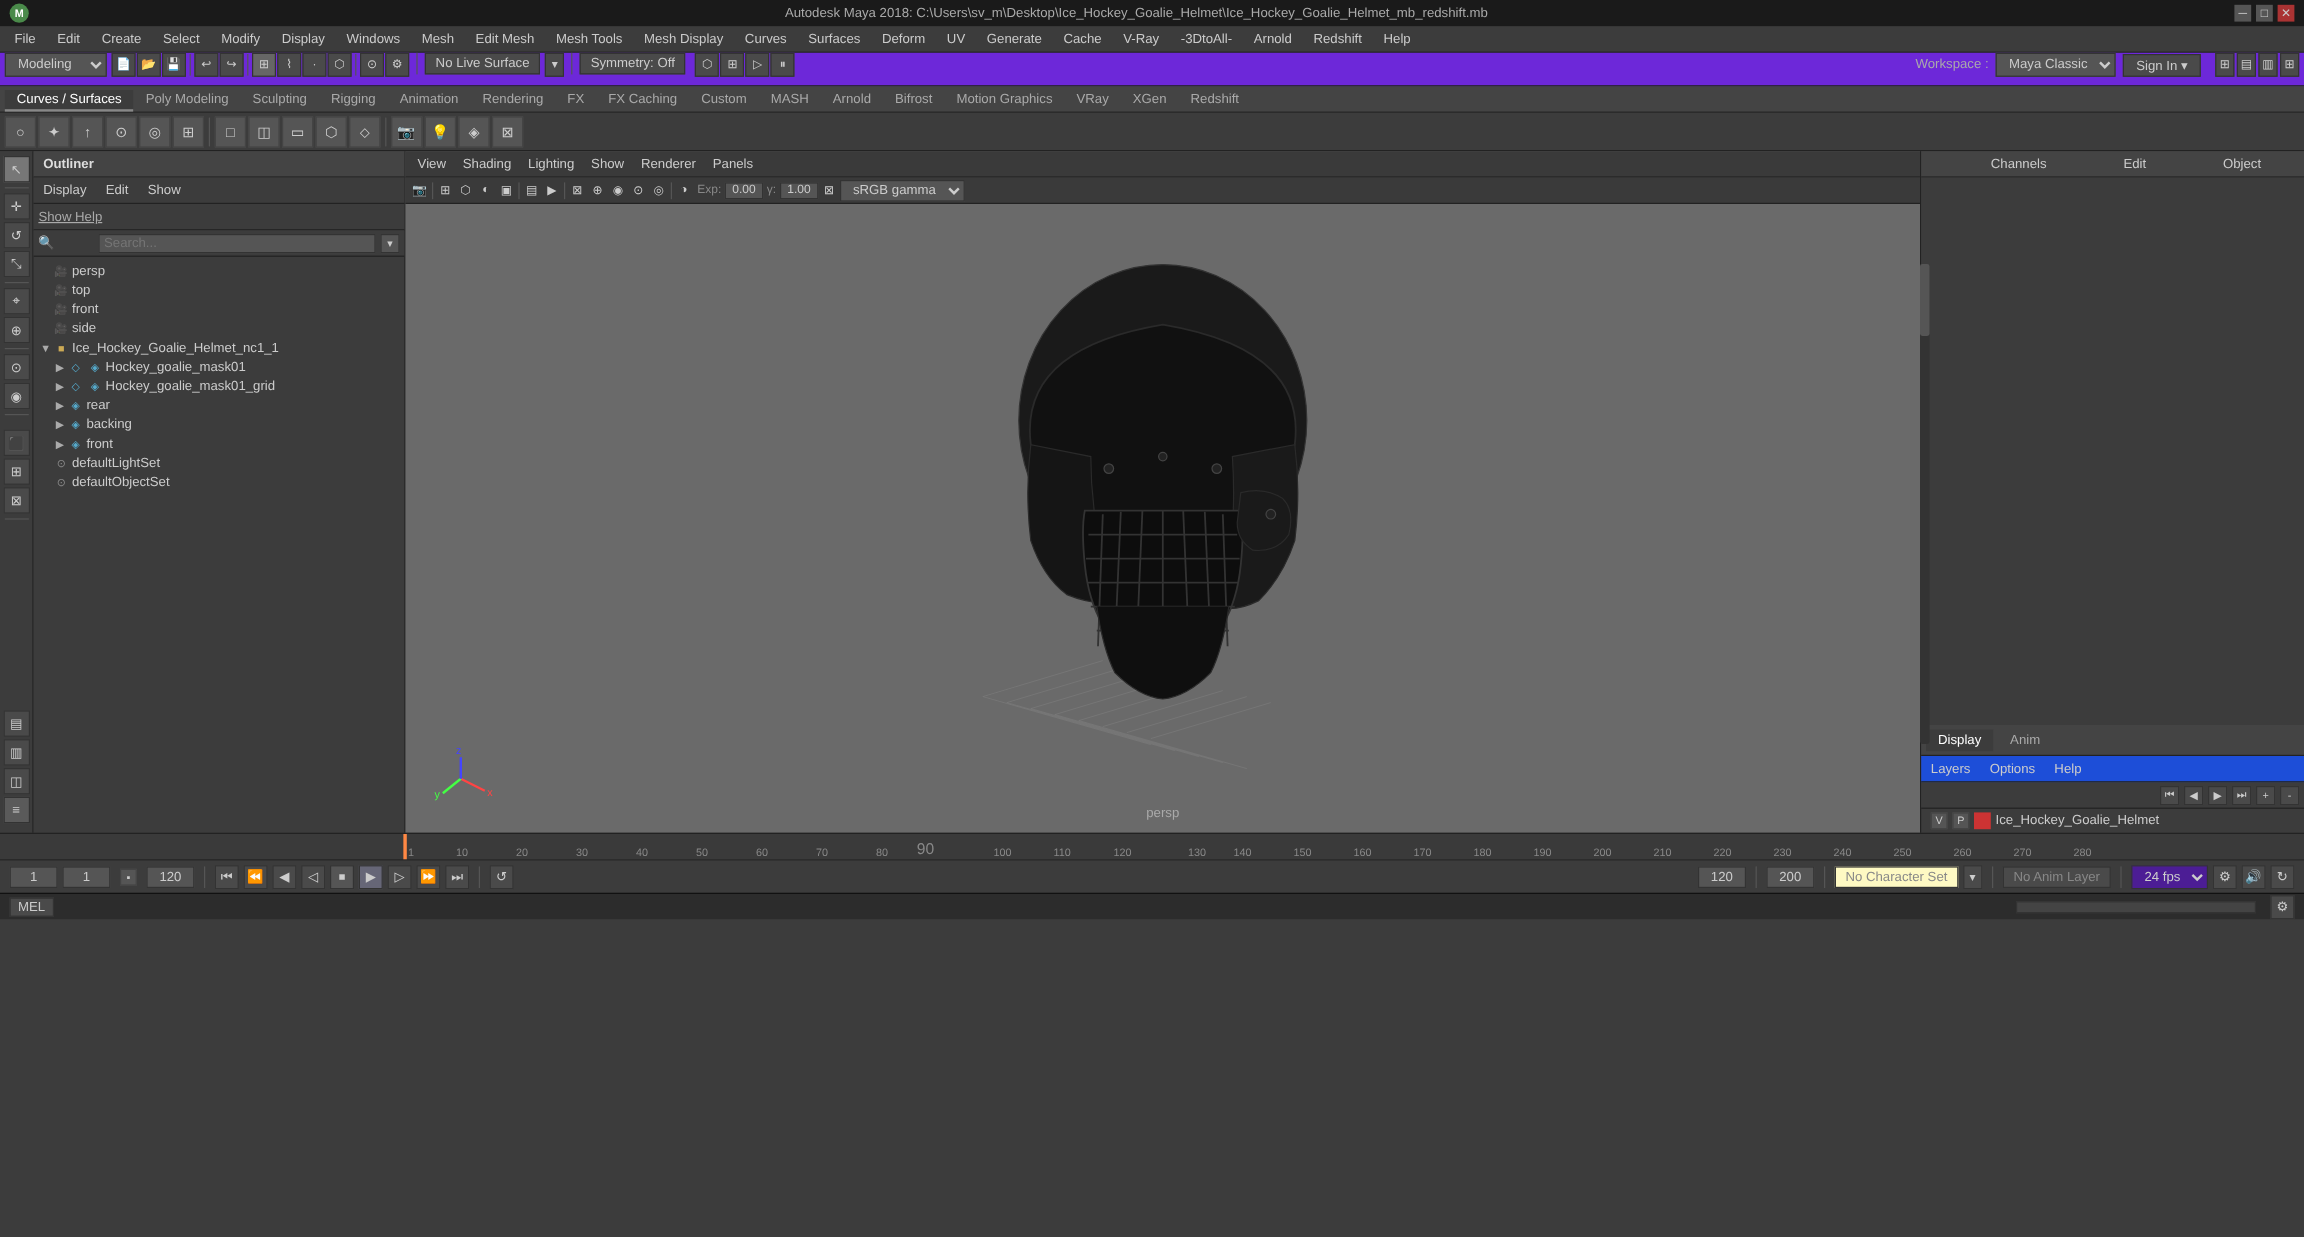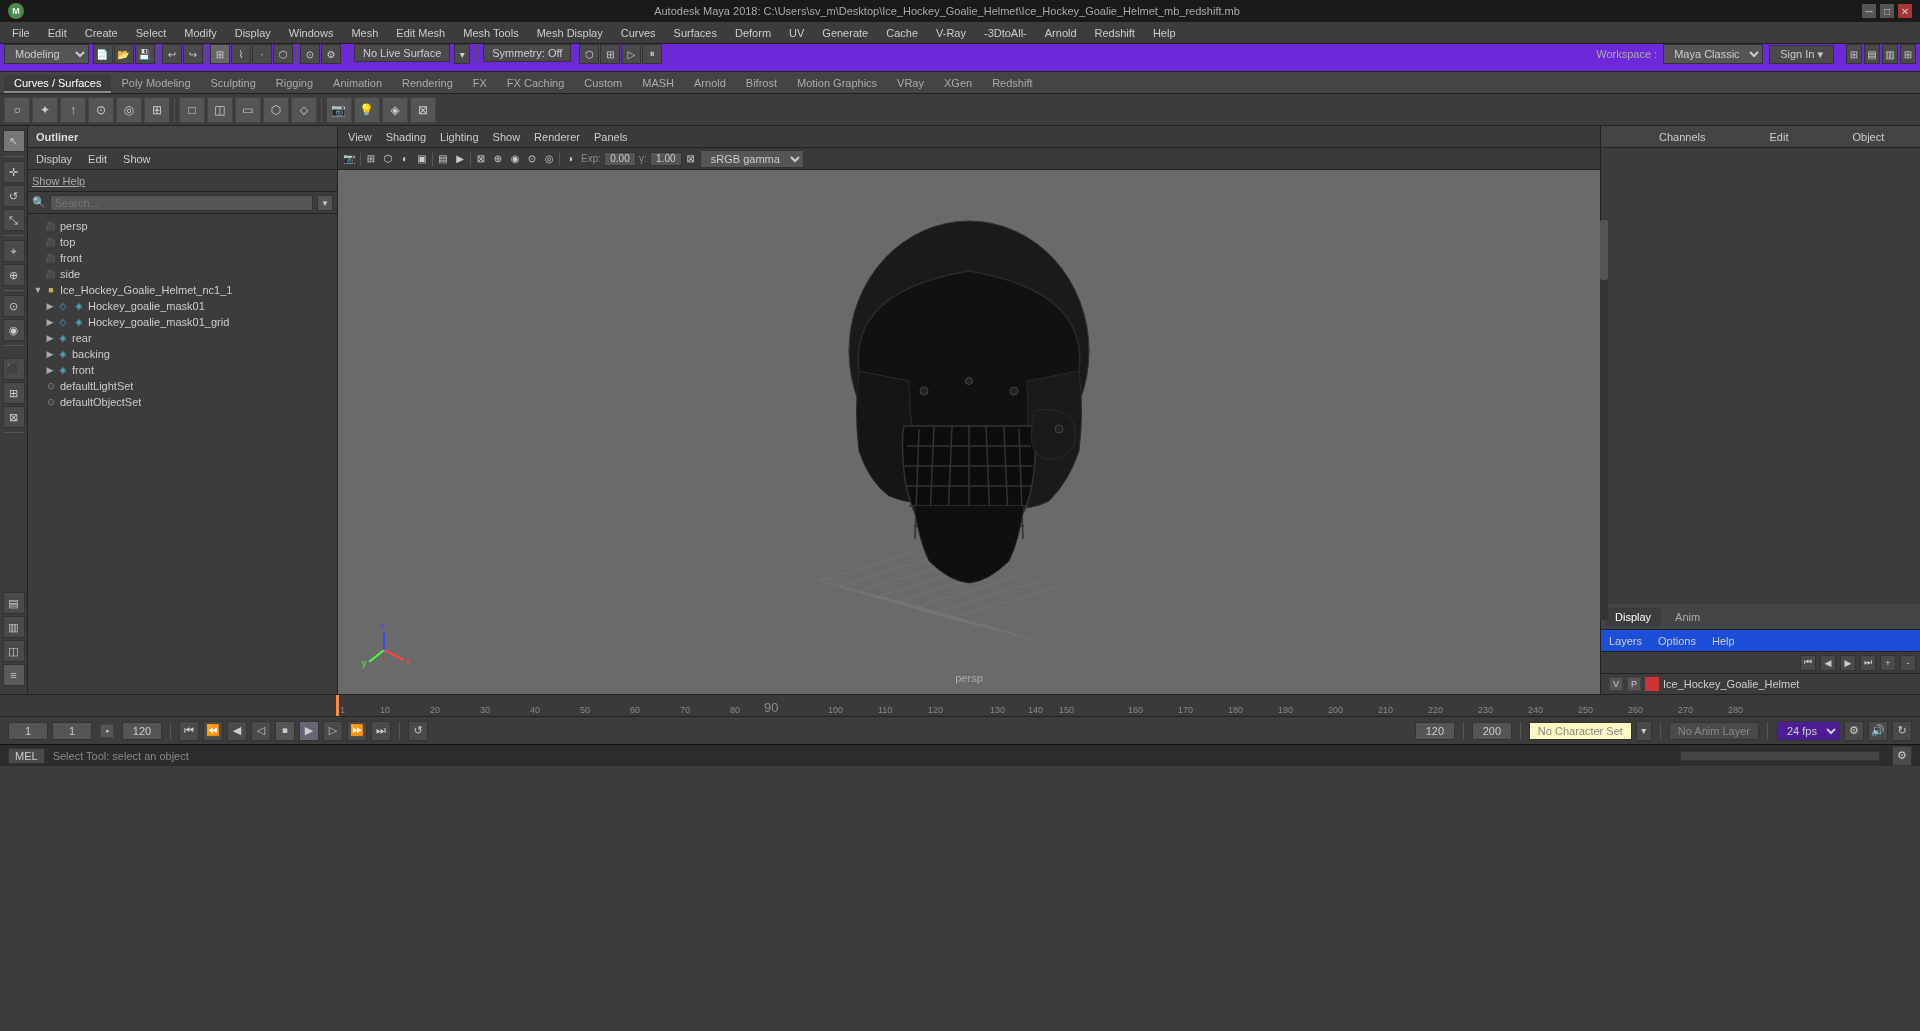--- a/index.html
+++ b/index.html
@@ -68,21 +68,21 @@
       width: 310px; background: #3c3c3c; border-right: 1px solid #222;
       display: flex; flex-direction: column;
     }
     #outliner-header {
       height: 22px; background: #444; border-bottom: 1px solid #222;
       display: flex; align-items: center; padding: 0 8px; gap: 8px; font-size: 11px; font-weight: bold; color: #ddd;
     }
     #outliner-menu { height: 22px; background: #3c3c3c; border-bottom: 1px solid #222; display: flex; align-items: center; padding: 0 4px; gap: 8px; }
     #outliner-menu .menu-item { padding: 2px 4px; cursor: pointer; color: #ccc; font-size: 11px; }
     #outliner-search { height: 22px; background: #3c3c3c; border-bottom: 1px solid #222; display: flex; align-items: center; padding: 0 4px; gap: 4px; }
-    #search-input { flex: 1; background: #555; border: 1px solid #333; color: #ccc; padding: 2px 4px; font-size: 11px; height: 16px; }
+    #search-input { flex: 1; background: #555; border: 1px solid #333; color: #ccc; padding: 2px 4px; font-size: 11px; height: 16px; margin-left: 32px; }
     #outliner-tree { flex: 1; overflow-y: auto; padding: 4px 0; }
     .tree-item { display: flex; align-items: center; padding: 1px 4px; cursor: pointer; font-size: 11px; }
     .tree-indent { display: inline-block; width: 12px; }
     .tree-arrow { width: 12px; height: 12px; display: inline-flex; align-items: center; justify-content: center; color: #aaa; font-size: 9px; cursor: pointer; }
     .tree-icon { width: 14px; height: 14px; margin-right: 2px; display: inline-flex; align-items: center; justify-content: center; font-size: 9px; }
     .tree-icon-camera { color: #88aacc; }
 
     
     #viewport {
       flex: 1; background: #5a5a5a; position: relative; display: flex; flex-direction: column;
@@ -589,21 +589,21 @@
       <span style="position:absolute;left:244px;bottom:2px;font-size:9px;color:#888;">50</span>
       <span style="position:absolute;left:294px;bottom:2px;font-size:9px;color:#888;">60</span>
       <span style="position:absolute;left:344px;bottom:2px;font-size:9px;color:#888;">70</span>
       <span style="position:absolute;left:394px;bottom:2px;font-size:9px;color:#888;">80</span>
       <span style="position:absolute;left:428px;bottom:2px;font-size:13px;color:#888;">90</span>
       <span style="position:absolute;left:492px;bottom:2px;font-size:9px;color:#888;">100</span>
       <span style="position:absolute;left:542px;bottom:2px;font-size:9px;color:#888;">110</span>
       <span style="position:absolute;left:592px;bottom:2px;font-size:9px;color:#888;">120</span>
       <span style="position:absolute;left:642px;bottom:2px;font-size:9px;color:#888;margin-left:12px;">130</span>
       <span style="position:absolute;left:692px;bottom:2px;font-size:9px;color:#888;">140</span>
-      <span style="position:absolute;left:723px;bottom:2px;font-size:9px;color:#888;">150</span>
+      <span style="position:absolute;left:742px;bottom:2px;font-size:9px;color:#888;">150</span>
       <span style="position:absolute;left:792px;bottom:2px;font-size:9px;color:#888;">160</span>
       <span style="position:absolute;left:842px;bottom:2px;font-size:9px;color:#888;">170</span>
       <span style="position:absolute;left:892px;bottom:2px;font-size:9px;color:#888;">180</span>
       <span style="position:absolute;left:942px;bottom:2px;font-size:9px;color:#888;">190</span>
       <span style="position:absolute;left:992px;bottom:2px;font-size:9px;color:#888;">200</span>
       <span style="position:absolute;left:1042px;bottom:2px;font-size:9px;color:#888;">210</span>
       <span style="position:absolute;left:1092px;bottom:2px;font-size:9px;color:#888;">220</span>
       <span style="position:absolute;left:1142px;bottom:2px;font-size:9px;color:#888;">230</span>
       <span style="position:absolute;left:1192px;bottom:2px;font-size:9px;color:#888;">240</span>
       <span style="position:absolute;left:1242px;bottom:2px;font-size:9px;color:#888;">250</span>
@@ -652,18 +652,17 @@
     <option>30 fps</option>
     <option>60 fps</option>
   </select>
   <button class="play-btn">⚙</button>
   <button class="play-btn">🔊</button>
   <button class="play-btn">↻</button>
 </div>
 
 <div id="status-bar">
   <button class="status-lang">MEL</button>
-  <span class="status-text">Select Tool: select an object</span>
   <div style="width:200px;height:10px;background:#444;border:1px solid #333;margin-left:auto;">
     <div style="width:0%;height:100%;background:#5a8a5a;"></div>
   </div>
   <button class="play-btn" style="margin-left:4px;">⚙</button>
 </div>
 
 </body></html>

